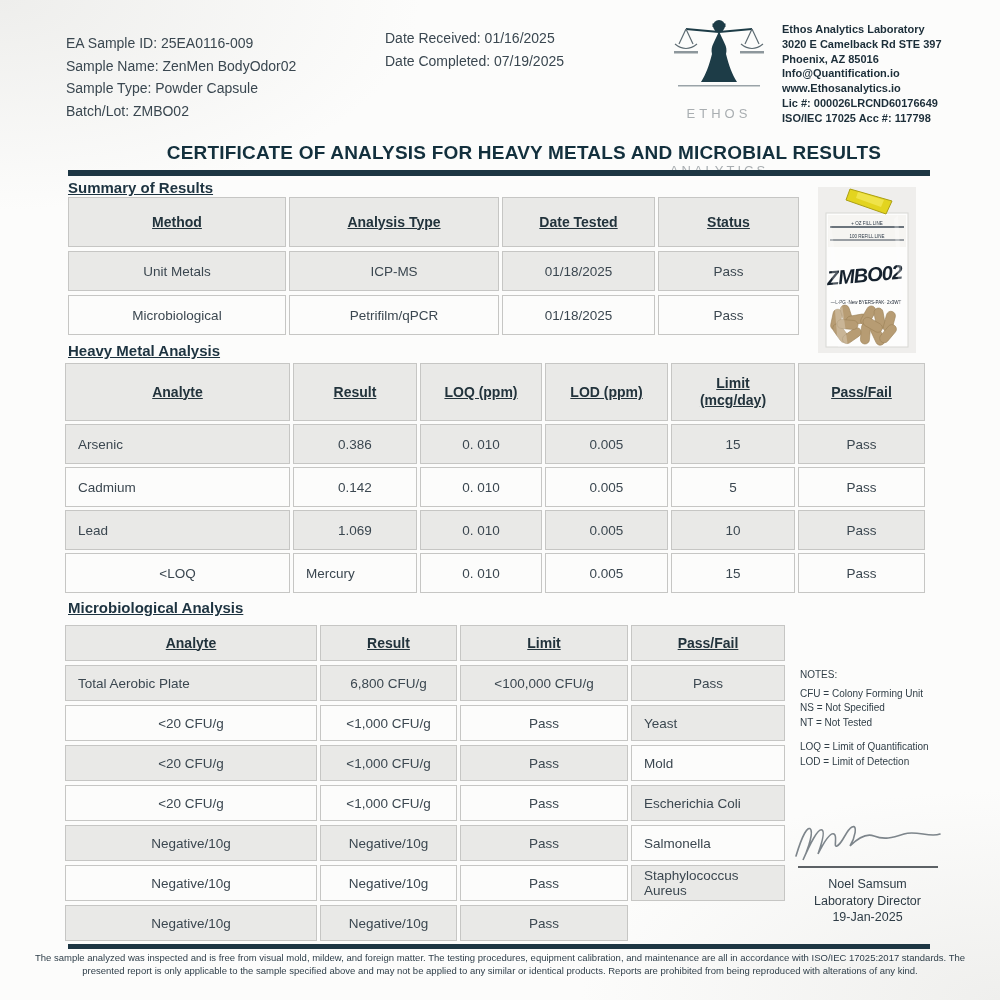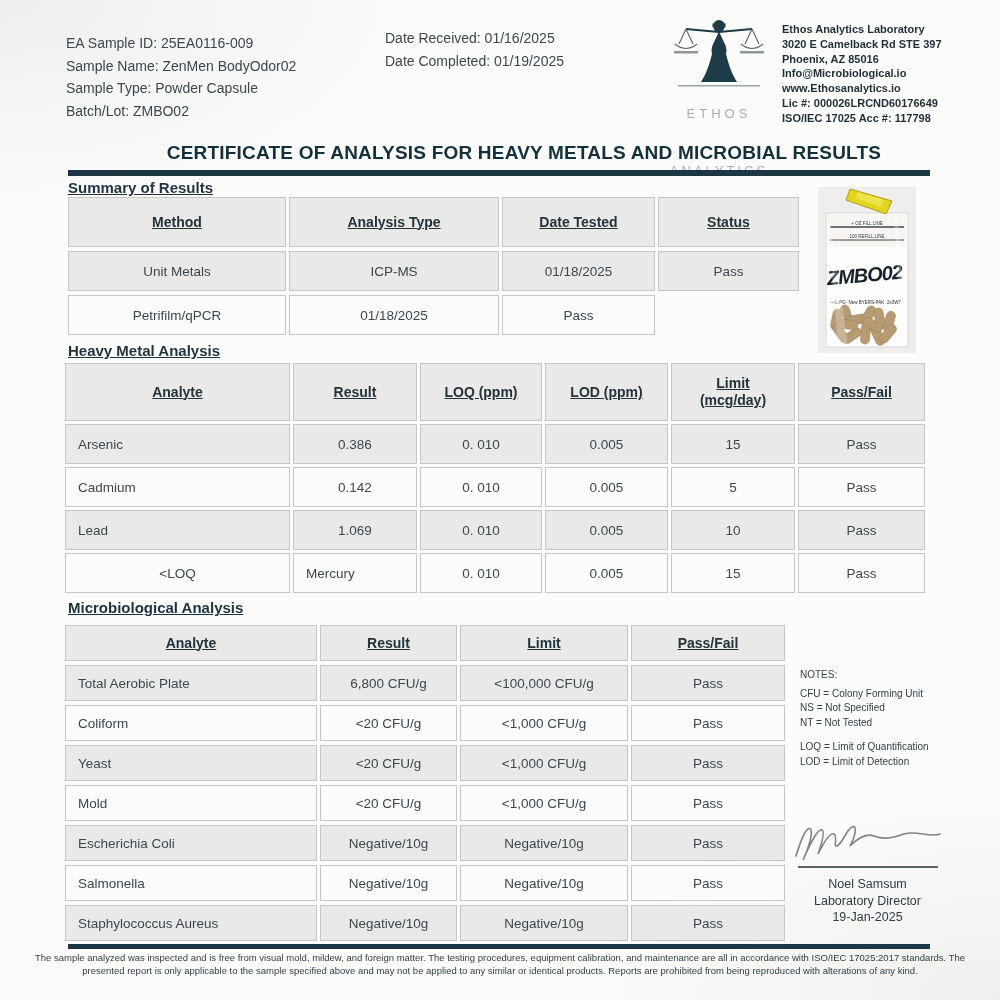--- a/index.html
+++ b/index.html
@@ -74,21 +74,21 @@
 
   <div class="sample-info">
     <div>EA Sample ID: 25EA0116-009</div>
     <div>Sample Name: ZenMen BodyOdor02</div>
     <div>Sample Type: Powder Capsule</div>
     <div>Batch/Lot: ZMBO02</div>
   </div>
 
   <div class="dates">
     <div>Date Received: 01/16/2025</div>
-    <div>Date Completed: 01/19/2025</div>
+    <div>Date Completed: 07/19/2025</div>
   </div>
 
   <div class="logo">
     <svg width="118" height="70" viewBox="0 0 118 70">
       <g stroke="#1d3c47" fill="none" stroke-width="2">
         <line x1="59" y1="14" x2="26" y2="11"></line>
         <line x1="59" y1="14" x2="92" y2="11"></line>
       </g>
       <circle cx="59" cy="8" r="6" fill="#1d3c47"></circle>
       <rect x="52.5" y="5.5" width="13" height="3.5" fill="#1d3c47"></rect>
@@ -106,41 +106,42 @@
       <rect x="18" y="67" width="82" height="1.5" fill="#9aa3a8"></rect>
     </svg>
     <div class="logo-word1">ETHOS</div>
     <div class="logo-word2">ANALYTICS</div>
   </div>
 
   <div class="lab-info">
     <div>Ethos Analytics Laboratory</div>
     <div>3020 E Camelback Rd STE 397</div>
     <div>Phoenix, AZ 85016</div>
-    <div>Info@Microbiological.io</div>
+    <div>Info@Quantification.io</div>
     <div>www.Ethosanalytics.io</div>
     <div>Lic #: 000026LRCND60176649</div>
     <div>ISO/IEC 17025 Acc #: 117798</div>
   </div>
 
   <div class="title">CERTIFICATE OF ANALYSIS FOR HEAVY METALS AND MICROBIAL RESULTS</div>
   <div class="rule-top"></div>
 
   <div class="section-heading" id="h-summary">Summary of Results</div>
   <div class="grid" id="t-summary">
     <div class="cell th">Method</div>
     <div class="cell th">Analysis Type</div>
     <div class="cell th">Date Tested</div>
     <div class="cell th">Status</div>
 
     <div class="cell row-g">Unit Metals</div>
     <div class="cell row-g">ICP-MS</div>
     <div class="cell row-g">01/18/2025</div>
     <div class="cell row-g">Pass</div>
 
+    <div class="cell row-w">Microbiological</div>
     <div class="cell row-w">Petrifilm/qPCR</div>
     <div class="cell row-w">01/18/2025</div>
     <div class="cell row-w">Pass</div>
   </div>
 
   <div class="photo">
     <svg width="98" height="166" viewBox="0 0 98 166">
       <rect x="0" y="0" width="98" height="166" fill="#efeeec"></rect>
       <rect x="8" y="26" width="82" height="134" fill="#fdfdfc" stroke="#d8d7d4"></rect>
       <rect x="10" y="28" width="78" height="32" fill="#f6f5f2"></rect>
@@ -215,21 +216,20 @@
     <div class="cell th">Analyte</div>
     <div class="cell th">Result</div>
     <div class="cell th">Limit</div>
     <div class="cell th">Pass/Fail</div>
 
     <div class="cell row-g left">Total Aerobic Plate</div>
     <div class="cell row-g">6,800 CFU/g</div>
     <div class="cell row-g">&lt;100,000 CFU/g</div>
     <div class="cell row-g">Pass</div>
 
-    <div class="cell row-w left">Coliform</div>
     <div class="cell row-w">&lt;20 CFU/g</div>
     <div class="cell row-w">&lt;1,000 CFU/g</div>
     <div class="cell row-w">Pass</div>
 
     <div class="cell row-g left">Yeast</div>
     <div class="cell row-g">&lt;20 CFU/g</div>
     <div class="cell row-g">&lt;1,000 CFU/g</div>
     <div class="cell row-g">Pass</div>
 
     <div class="cell row-w left">Mold</div>

